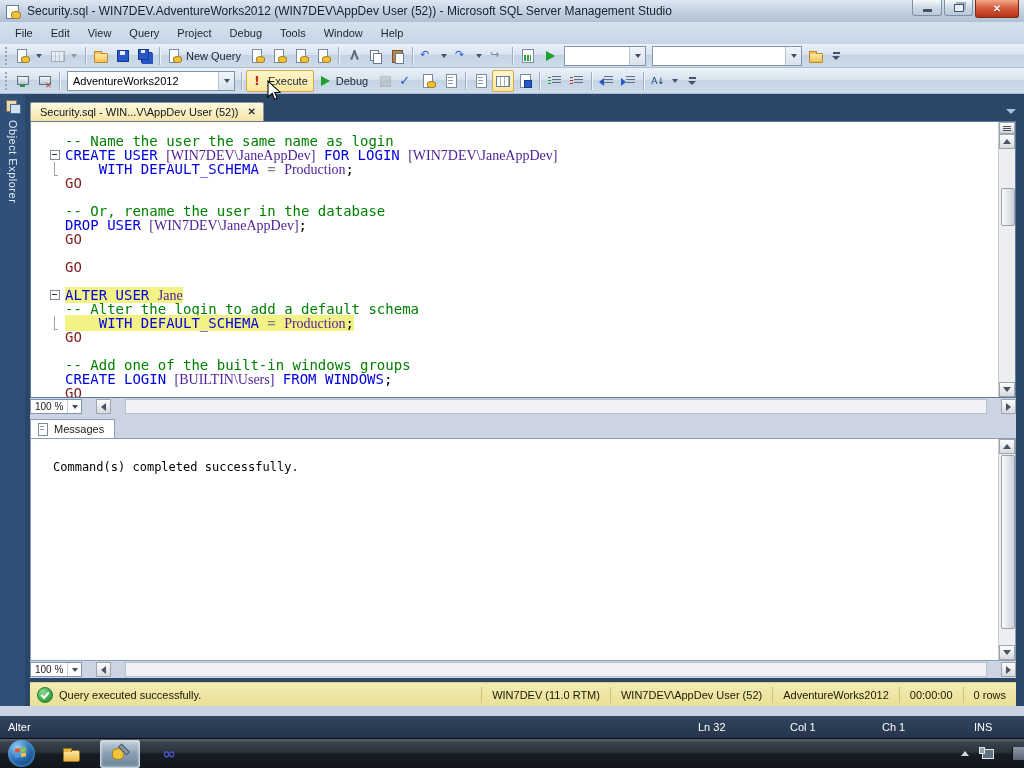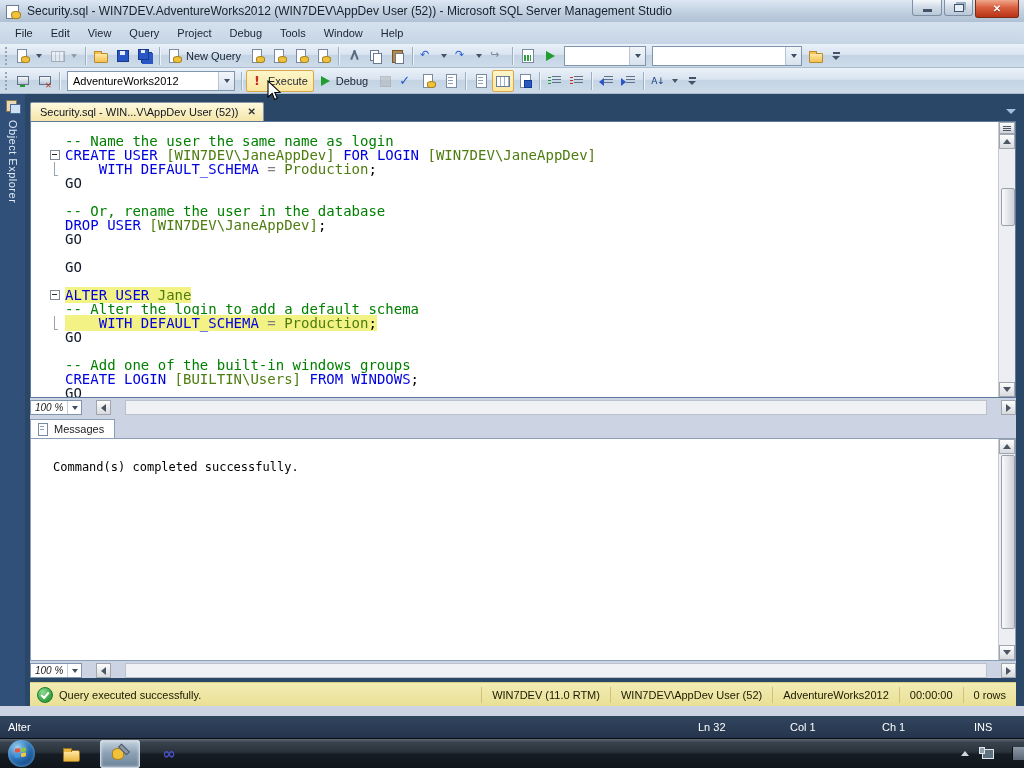--- a/index.html
+++ b/index.html
@@ -125,37 +125,37 @@
   .editor{position:absolute;left:5px;right:8px;top:27px;height:277px;background:#fff;border:1px solid #5d7a9c;box-sizing:border-box;}
   .codewrap{position:absolute;left:0;top:0;right:17px;bottom:0;overflow:hidden;padding:12px 0 0 18px;
     font-family:"DejaVu Sans Mono",monospace;font-size:14px;}
   .code-line{display:flex;height:14px;line-height:14px;white-space:pre;}
   .fold{width:12px;position:relative;flex:none;}
   .fold.f-minus::before{content:"";position:absolute;left:1px;top:2px;width:8px;height:8px;border:1px solid #808a96;background:#fff;}
   .fold.f-minus::after{content:"";position:absolute;left:3px;top:6px;width:5px;height:1px;background:#2a2a2a;}
   .fold.f-bar::before{content:"";position:absolute;left:5px;top:0;bottom:0;width:1px;background:#9aa4b0;}
   .fold.f-bar::after{content:"";position:absolute;left:5px;bottom:0;width:4px;height:1px;background:#9aa4b0;}
   .ltext{margin-left:4px;}
-  .c-cm{color:#008000;} .c-kw{color:#0000e0;} .c-id{color:#4d7c0f;}
-  .c-op{color:#808080;} .c-pl{color:#000;} .c-go{color:#0f172a;}
+  .c-cm{color:#008000;} .c-kw{color:#0000e0;} .c-id{color:#4c1d95;font-family:Liberation Serif, serif;}
+  .c-op{color:#808080;} .c-pl{color:#000;} .c-go{color:#7f1d1d;}
   .hlspan{background:#f3f284;}
 
   
   .vscroll{position:absolute;right:0;top:0;bottom:0;width:17px;background:#eceef2;border-left:1px solid #c4c9d2;box-sizing:border-box;}
   .sbtn{position:absolute;left:0;width:16px;height:15px;background:linear-gradient(#fdfdfd,#d8dade);
     border:1px solid #a0a6b0;box-sizing:border-box;display:flex;align-items:center;justify-content:center;}
   .sbtn::before{content:"";width:0;height:0;}
   .sbtn.up::before{border-left:4px solid transparent;border-right:4px solid transparent;border-bottom:5px solid #4a5462;}
   .sbtn.down::before{border-left:4px solid transparent;border-right:4px solid transparent;border-top:5px solid #4a5462;}
   .sgrip{position:absolute;left:0;top:0;width:16px;height:12px;background:linear-gradient(#fdfdfd,#cfd3da);
     border:1px solid #a0a6b0;box-sizing:border-box;display:flex;flex-direction:column;align-items:center;justify-content:center;gap:1px;}
   .sgrip i{display:block;width:8px;height:1px;background:#4a5462;}
   .sthumb{position:absolute;left:2px;width:12px;background:linear-gradient(90deg,#fafafa,#cdd0d8);
     border:1px solid #9aa0ac;border-radius:2px;}
-  .hbar{position:absolute;left:5px;right:8px;height:17px;display:flex;align-items:flex-end;background:#ccd4e3;gap:14px;font-style:italic;}
+  .hbar{position:absolute;left:5px;right:8px;height:17px;display:flex;align-items:center;background:#ccd4e3;gap:14px;}
   .edhbar{top:304px;} .reshbar{top:567px;}
   .zoombox{width:52px;height:15px;border:1px solid #7f95ad;background:#fff;display:flex;align-items:center;font-size:10px;box-sizing:border-box;flex:none;}
   .zoombox .zv{padding-left:4px;flex:1;} 
   .zoombox .za{width:13px;height:100%;display:flex;align-items:center;justify-content:center;border-left:1px solid #c6d0dc;}
   .zoombox .za::before{content:"";border-left:3px solid transparent;border-right:3px solid transparent;border-top:4px solid #3c4f66;}
   .harrow{width:15px;height:15px;background:linear-gradient(#fdfdfd,#d8dade);border:1px solid #a0a6b0;box-sizing:border-box;
     display:flex;align-items:center;justify-content:center;flex:none;}
   .harrow.left::before{content:"";border-top:4px solid transparent;border-bottom:4px solid transparent;border-right:5px solid #4a5462;}
   .harrow.right::before{content:"";border-top:4px solid transparent;border-bottom:4px solid transparent;border-left:5px solid #4a5462;}
   .htrack{flex:1;height:15px;background:#f0f1f4;border:1px solid #bcc2cc;box-sizing:border-box;}

